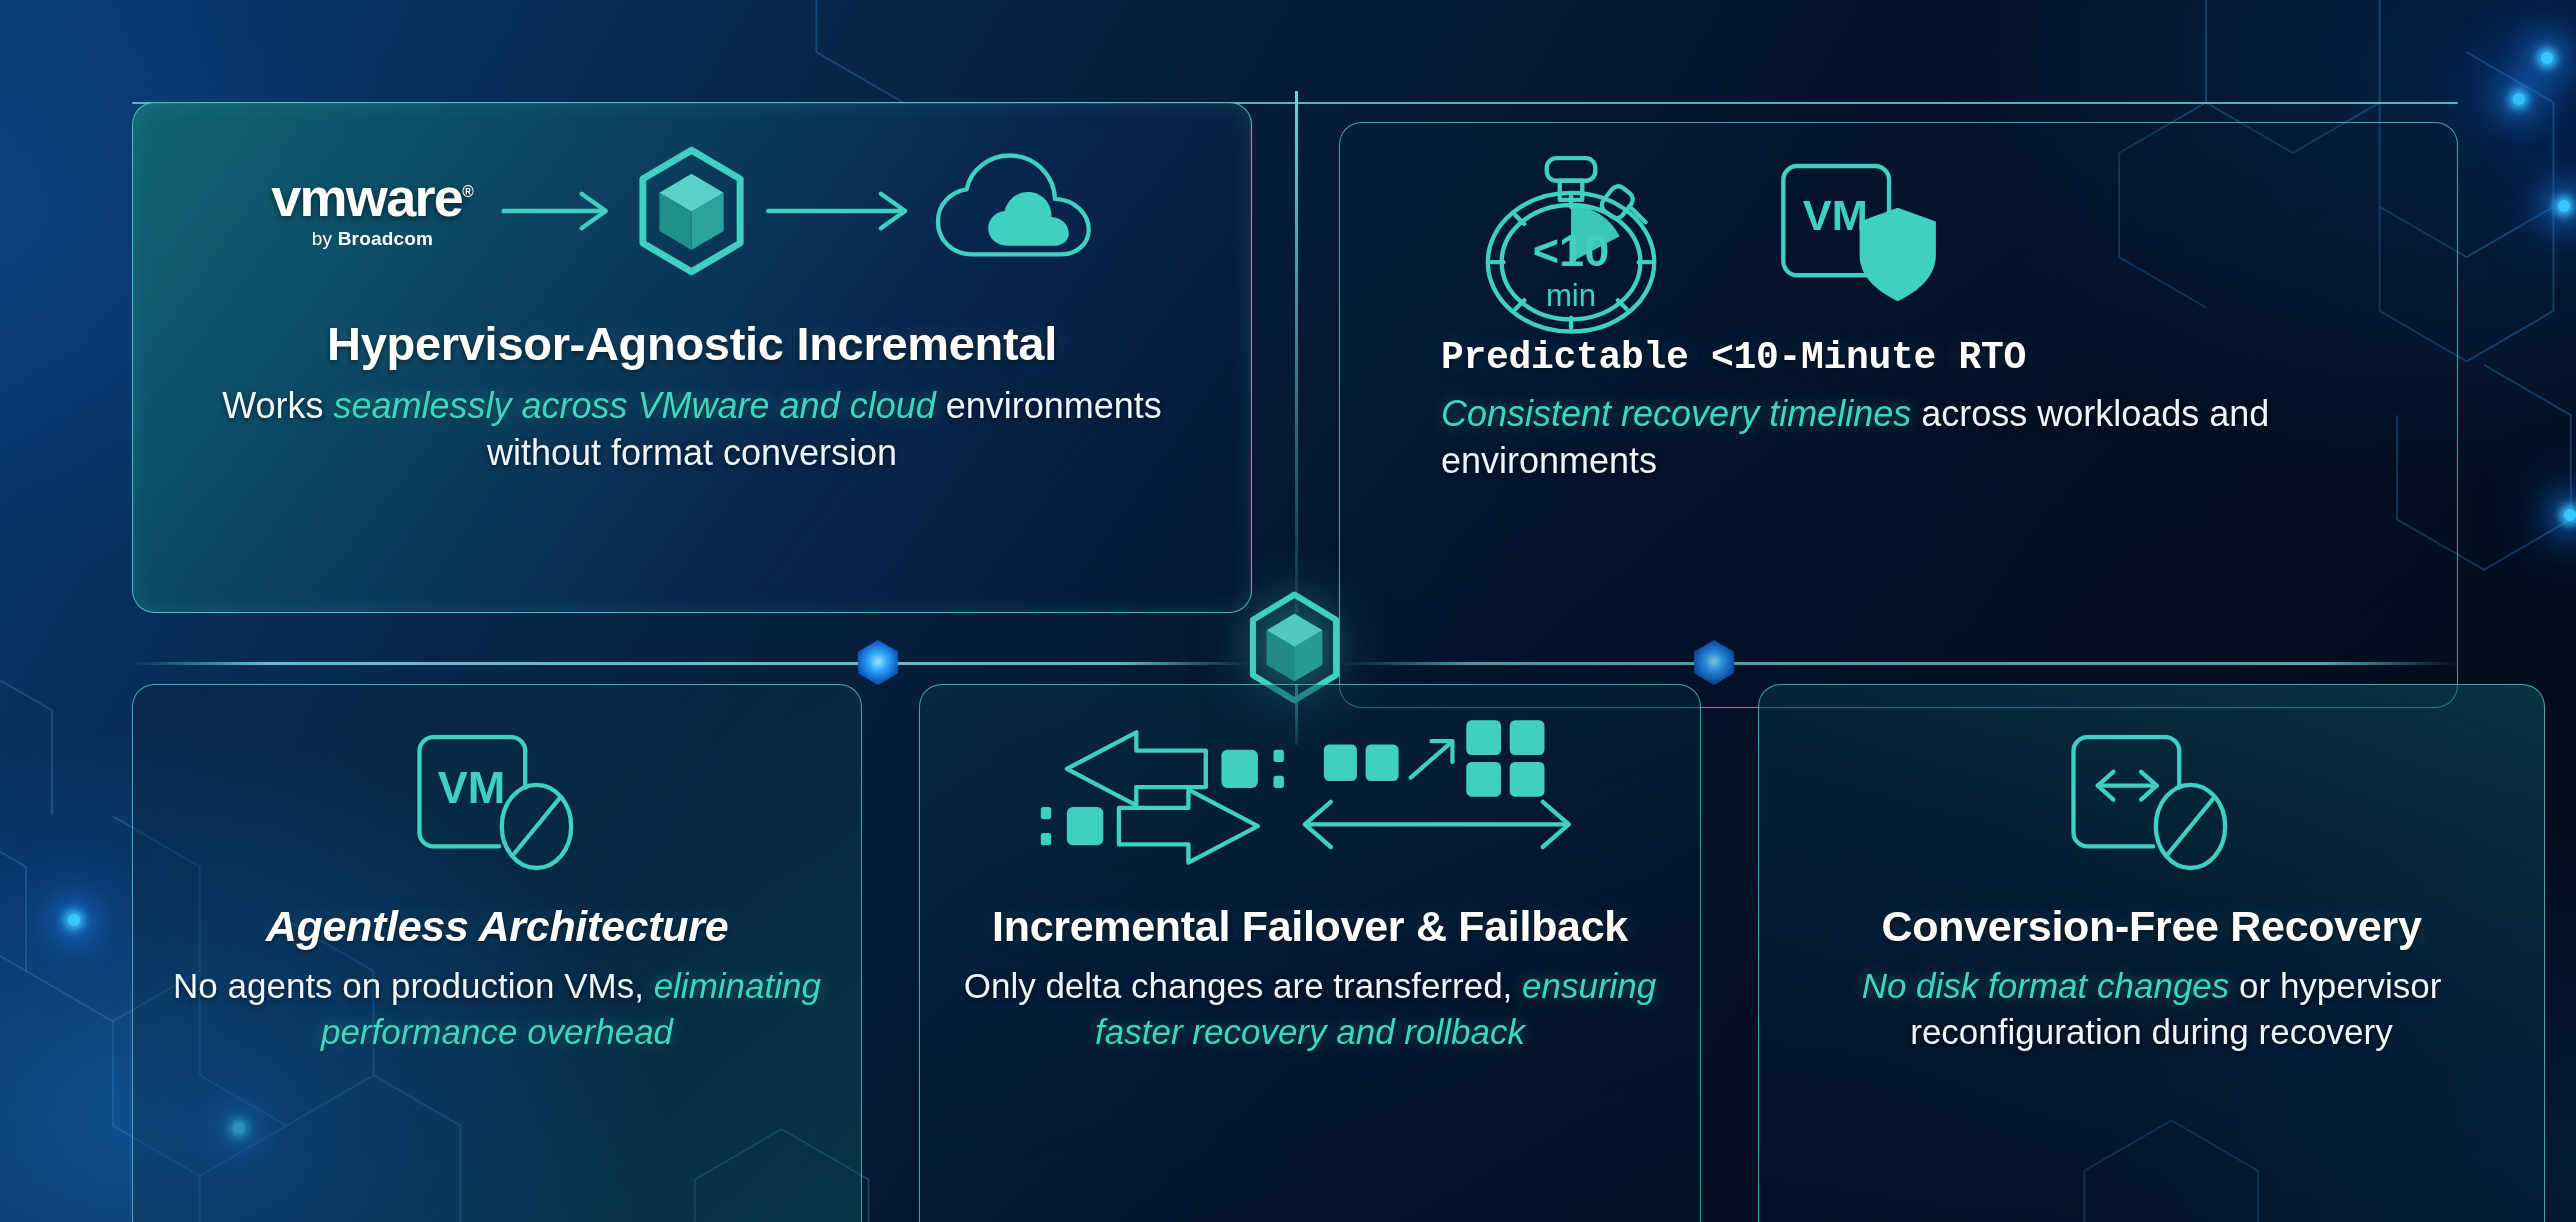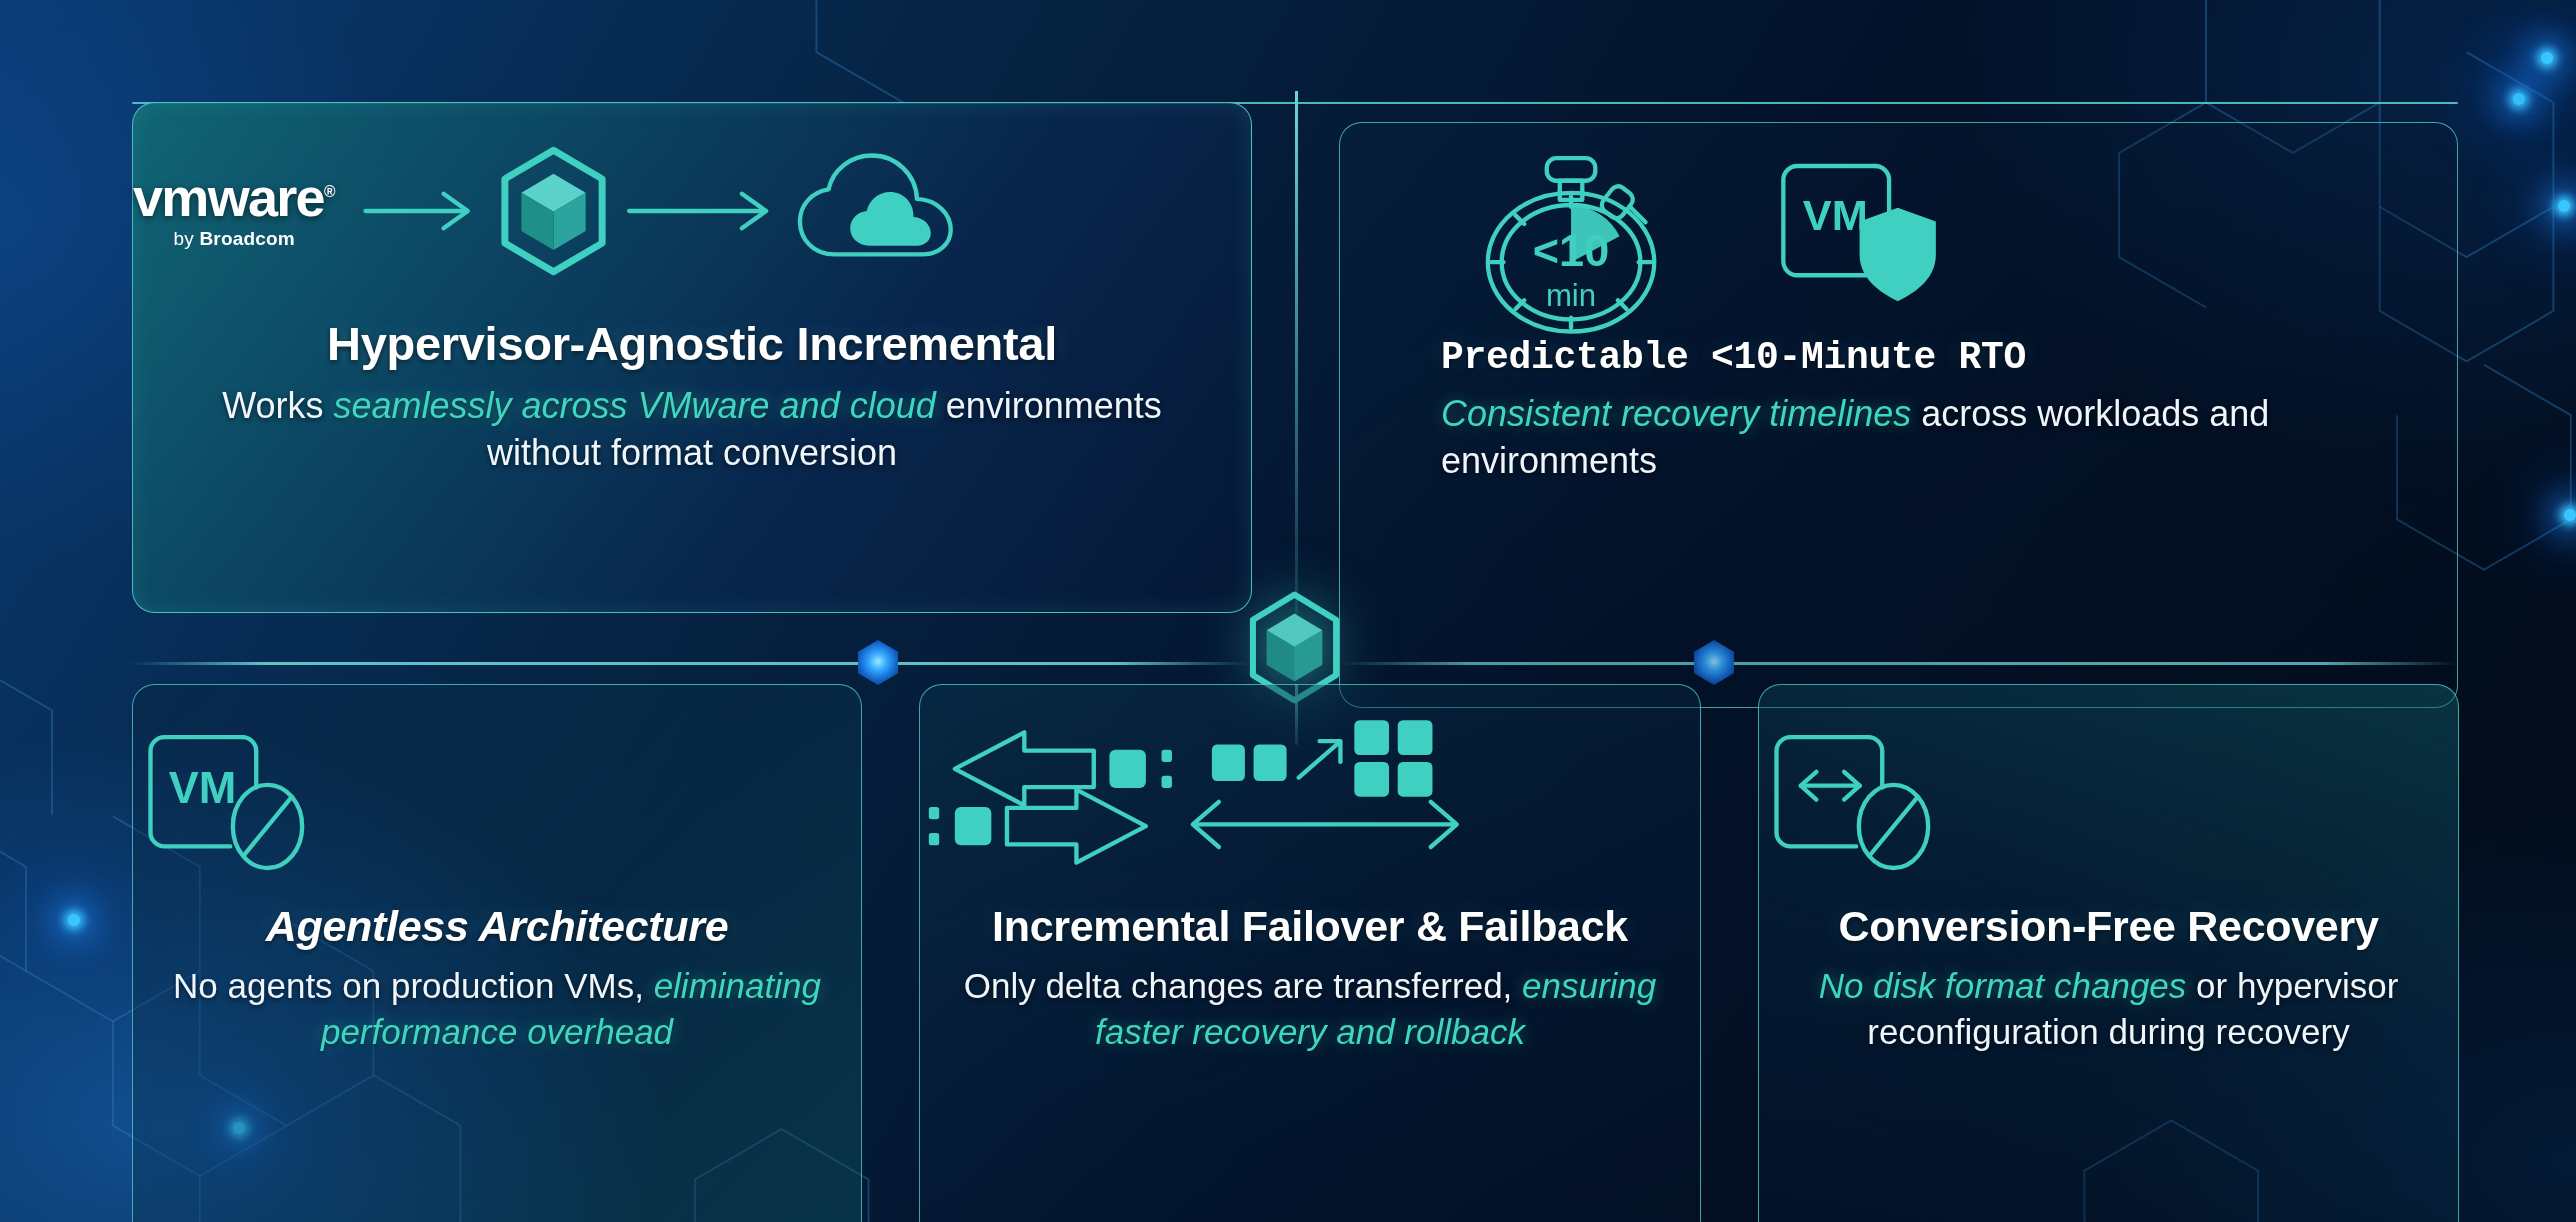--- a/index.html
+++ b/index.html
@@ -39,21 +39,21 @@
     border:1.7px solid rgba(86,214,206,.85);
     box-shadow:0 0 22.6px rgba(60,190,190,.16) inset;
   }
   .card.ghost{
     background:linear-gradient(150deg, rgba(8,38,66,.30) 0%, rgba(5,22,45,.20) 55%, rgba(4,16,34,.10) 100%);
     border:1.7px solid rgba(80,205,200,.78);
   }
   .card.openbottom{ border-bottom:none; border-radius:22.6px 22.6px 0 0; }
 
   .icon-row{ position:absolute; left:0; right:0; display:flex;
-             align-items:center; }
+             align-items:center; justify-content:center; }
   .card-text{ position:absolute; left:0; right:0; text-align:center; }
   .card-title{
     color:#ffffff; font-weight:bold; letter-spacing:-0.3px;
     text-shadow:0 1.7px 6px rgba(0,0,0,.62), 0 0 19px rgba(120,220,255,.18);
   }
   .card-desc{ color:#eef6fb; text-shadow:0 1.7px 5.2px rgba(0,0,0,.6); }
   .card-desc em{ color:#3ed6c0; font-style:italic; text-shadow:0 0 14px rgba(62,214,192,.45),0 1.7px 5.2px rgba(0,0,0,.55); }
 
   
   .vmw{ display:flex; flex-direction:column; align-items:center; justify-content:center; }
@@ -268,21 +268,21 @@
       </svg>
     </div>
     <div class="card-text" style="top:217px;">
       <div class="card-title" style="font-size:43px;">Incremental Failover &amp; Failback</div>
       <div class="card-desc" style="font-size:35px; line-height:1.30; margin-top:12px; padding:0 14px;">
         <span>Only delta changes are transferred, </span><em>ensuring faster recovery and rollback</em><span></span>
       </div>
     </div>
   </div>
 
-  <div class="card ghost openbottom" style="left:1758px; top:684px; width:701px; height:538px;
+  <div class="card ghost openbottom" style="left:1758px; top:684px; width:787px; height:538px;
               background:linear-gradient(200deg, rgba(16,94,104,.48) 0%, rgba(9,48,78,.40) 48%, rgba(6,24,52,.30) 100%);">
     <div class="icon-row" style="top:40px; height:156px;">
       <svg width="191" height="156" viewBox="0 0 220 180">
         <path class="st" stroke-width="7" d="M126,14 L36,14 A16,16 0 0 0 20,30 L20,124 A16,16 0 0 0 36,140 L112,140"></path>
         <path class="st" stroke-width="7" d="M126,14 A16,16 0 0 1 142,30 L142,72"></path>
         <line class="st" stroke-width="7" x1="48" y1="70" x2="116" y2="70"></line>
         <polyline class="st" stroke-width="7" points="66,54 48,70 66,86"></polyline>
         <polyline class="st" stroke-width="7" points="98,54 116,70 98,86"></polyline>
         <ellipse class="st" stroke-width="7" cx="155" cy="117" rx="40" ry="48"></ellipse>
         <line class="st" stroke-width="7" x1="128" y1="150" x2="182" y2="84"></line>

